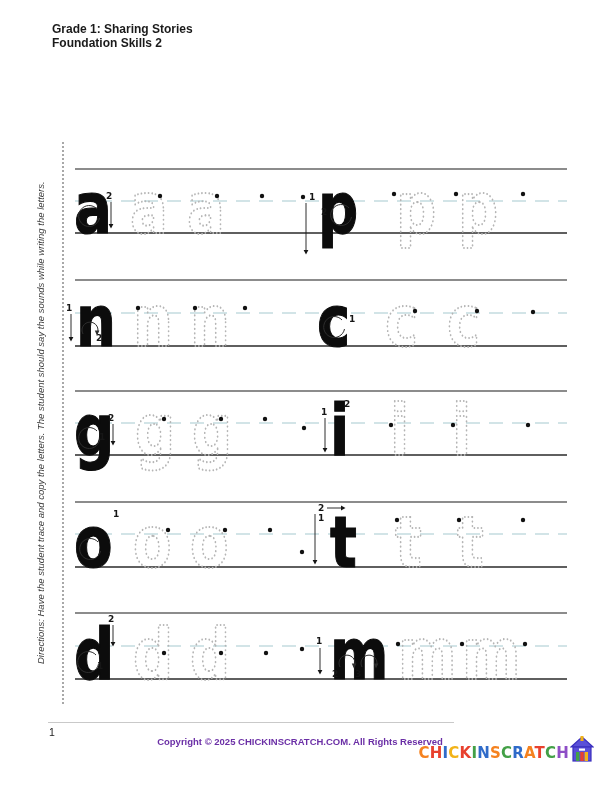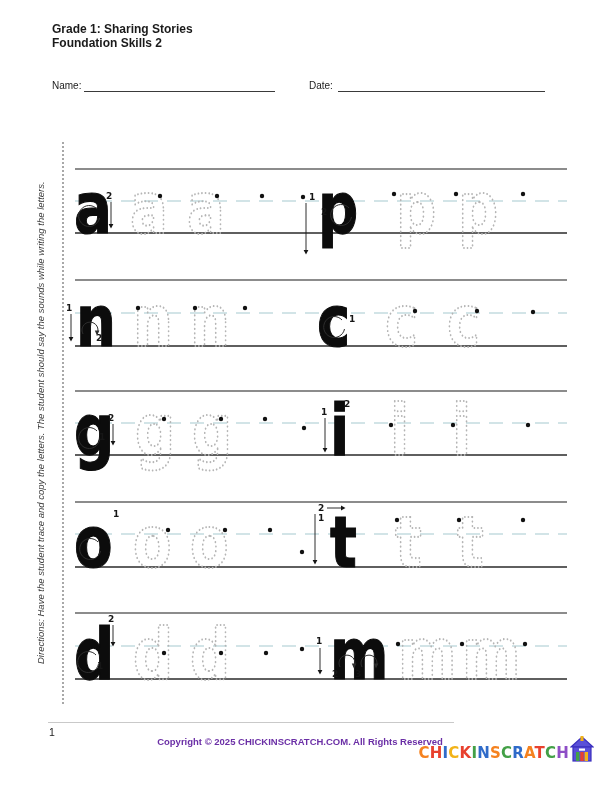--- a/index.html
+++ b/index.html
@@ -28,26 +28,20 @@
 </head>
 <body>
 
 <div class="page">
 
   <div class="hdr">
     <div>Grade 1: Sharing Stories</div>
     <div>Foundation Skills 2</div>
   </div>
 
-  <div class="fields">
-    <span class="flabel" style="left:52px">Name:</span>
-    <span class="fline" style="left:84px;width:191px"></span>
-    <span class="flabel" style="left:309px">Date:</span>
-    <span class="fline" style="left:338px;width:207px"></span>
-  </div>
 
   <div class="directions">Directions: Have the student trace and copy the letters. The student should say the sounds while writing the letters.</div>
   <div class="dotted-sep"></div>
 
   <svg id="worksheet-svg" width="600" height="793" viewBox="0 0 600 793">
       <line x1="75" y1="169" x2="567" y2="169" stroke="#8c8c8c" stroke-width="2"></line>
       <line x1="75" y1="201" x2="567" y2="201" stroke="#c3dce0" stroke-width="1.6" stroke-dasharray="14 9"></line>
       <line x1="75" y1="233" x2="567" y2="233" stroke="#5f5f5f" stroke-width="2"></line>
       <text transform="translate(74 233) scale(0.78 1)" font-family="&quot;DejaVu Sans&quot;, sans-serif" font-weight="bold" font-size="72" fill="#0c0c0c" stroke="#0c0c0c" stroke-width="1.2">a</text>
       <text transform="translate(130 233) scale(0.78 1)" font-family="&quot;DejaVu Sans&quot;, sans-serif" font-weight="bold" font-size="72" fill="none" stroke="#b5b5b5" stroke-width="2.1" stroke-dasharray="0.1 4.4" stroke-linecap="round">a</text>

